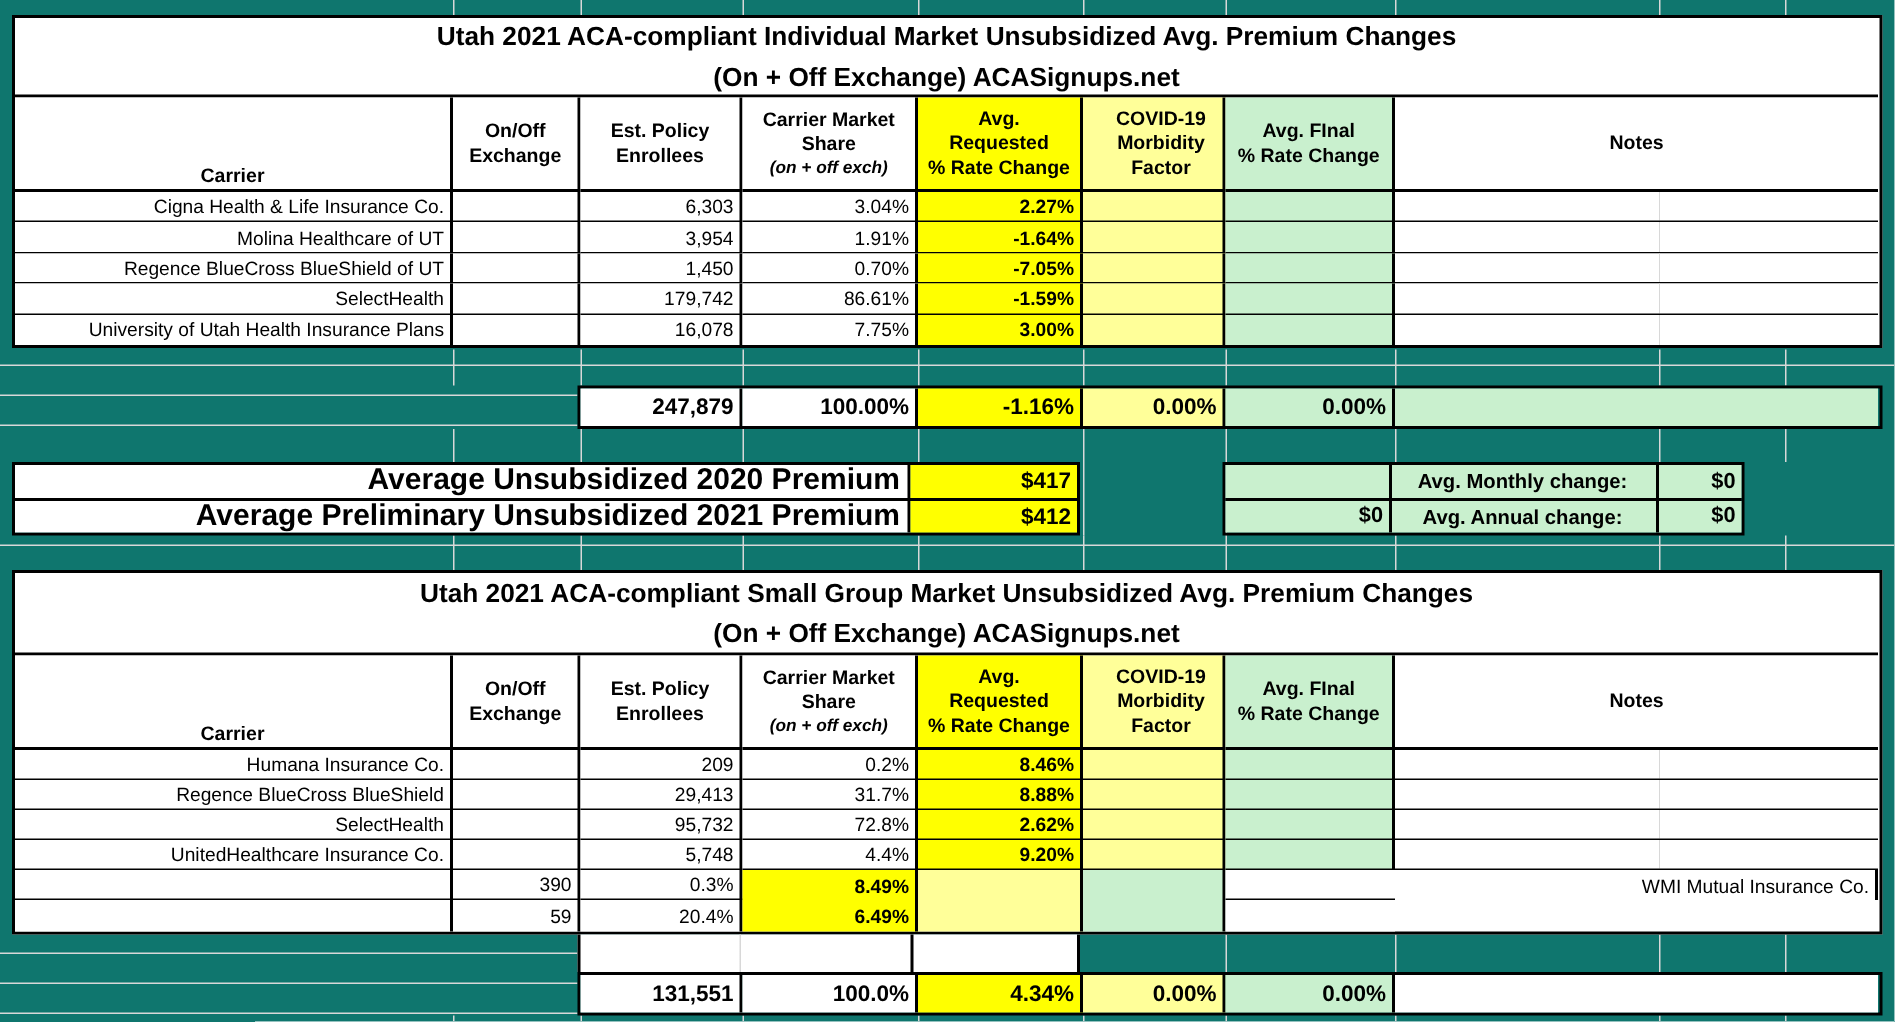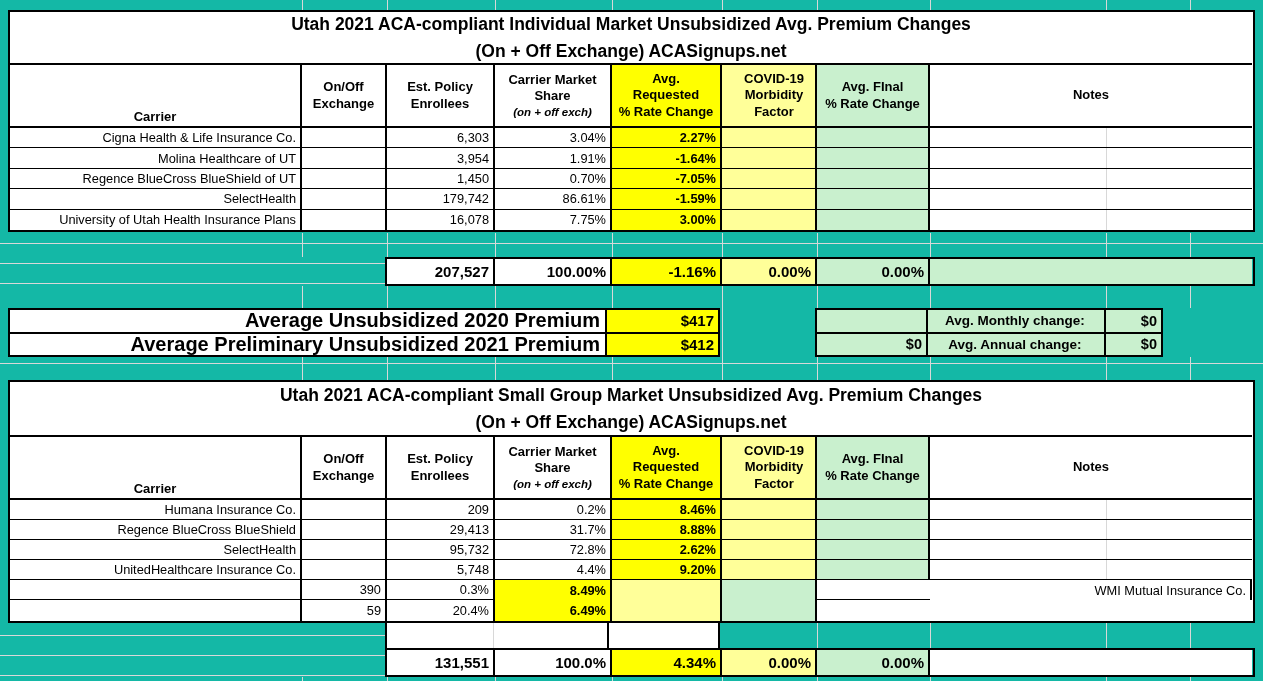--- a/index.html
+++ b/index.html
@@ -1,16 +1,16 @@
 <!DOCTYPE html>
 <html><head>
 <meta charset="utf-8">
 <style>
   html,body{margin:0;padding:0;background:#fff;}
-  .sheet{position:relative;width:1263px;height:681px;background:#14b8a6;
+  .sheet{position:relative;width:1263px;height:681px;background:#0f766e;
          font-family:"Liberation Sans",sans-serif;color:#000;overflow:hidden;}
 
   
   .vline,.hline{position:absolute;background:#d8d8d8;}
   .vline{width:1px;} .hline{height:1px;}
 
   
   .tbl{position:absolute;left:8px;width:1247px;border:2.5px solid #000;box-sizing:border-box;
        display:grid;grid-template-columns:292px 85px 108px 117px 110px 95px 113px 322px;background:#fff;}
   .t1{top:10px;grid-template-rows:53px 63px;grid-auto-rows:20.4px;}
@@ -190,21 +190,21 @@
       <div class="cell c-exchange last"></div>
       <div class="cell c-enrollees num last">16,078</div>
       <div class="cell c-share num last">7.75%</div>
       <div class="cell c-requested num rate bg-yellow last">3.00%</div>
       <div class="cell c-covid bg-paleyellow last"></div>
       <div class="cell c-final bg-green last"></div>
       <div class="cell c-notes notes-line last"></div>
     </div>
 
   <div class="totals-row tr1">
-    <div class="cell num">207,527</div>
+    <div class="cell num">247,879</div>
     <div class="cell num">100.00%</div>
     <div class="cell num bg-yellow">-1.16%</div>
     <div class="cell num bg-paleyellow">0.00%</div>
     <div class="cell num bg-green">0.00%</div>
     <div class="cell bg-green"></div>
   </div>
 
   <div class="prem-left">
     <div class="prem-row first">
       <div class="cell prem-label">Average Unsubsidized 2020 Premium</div>

